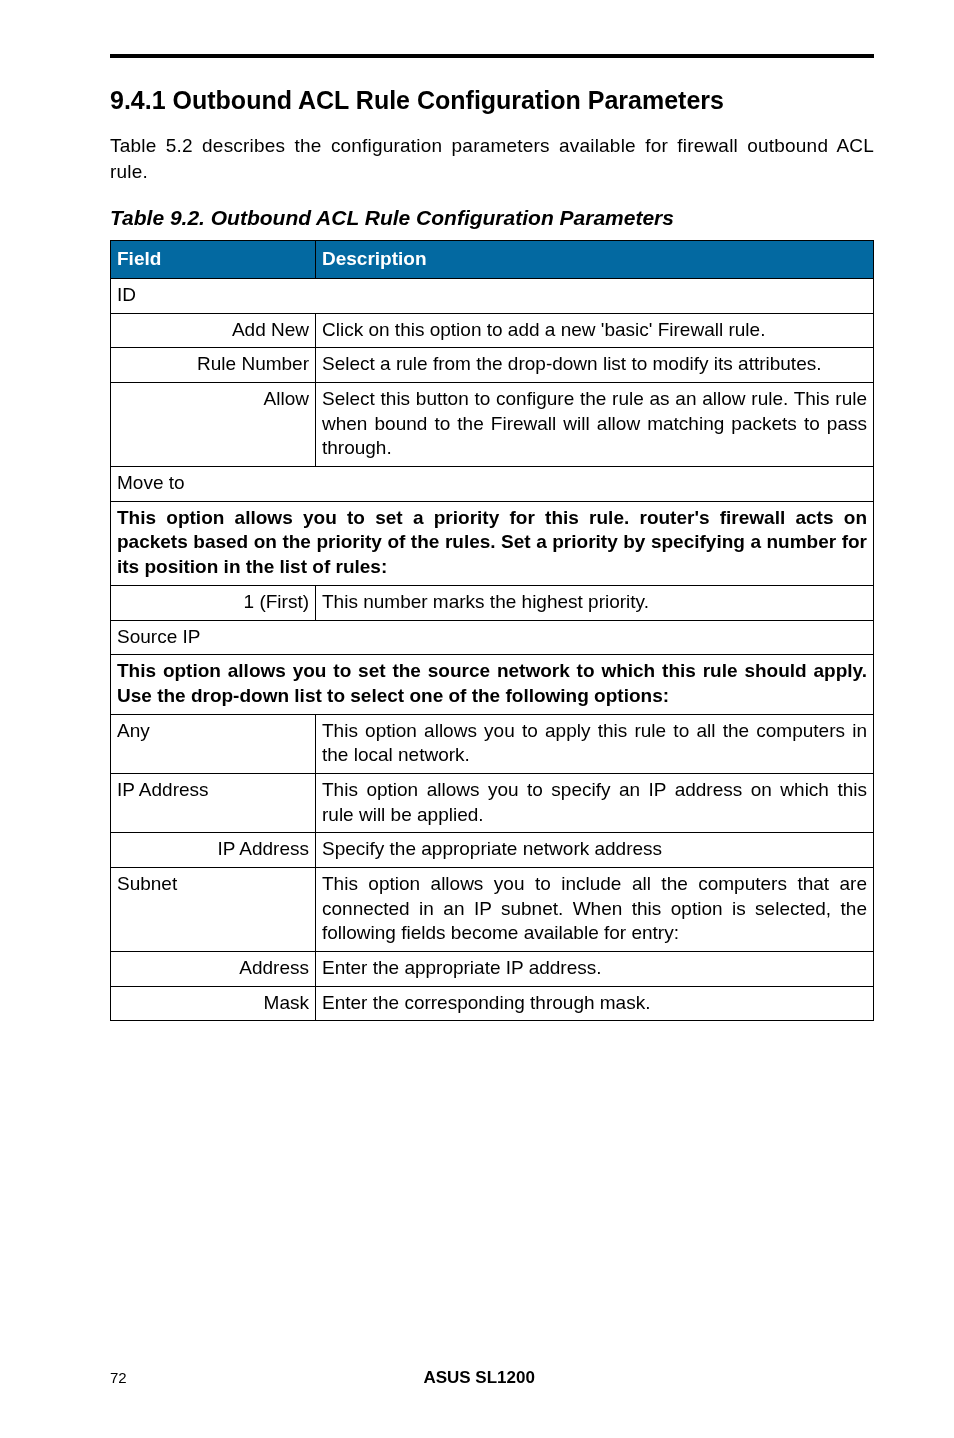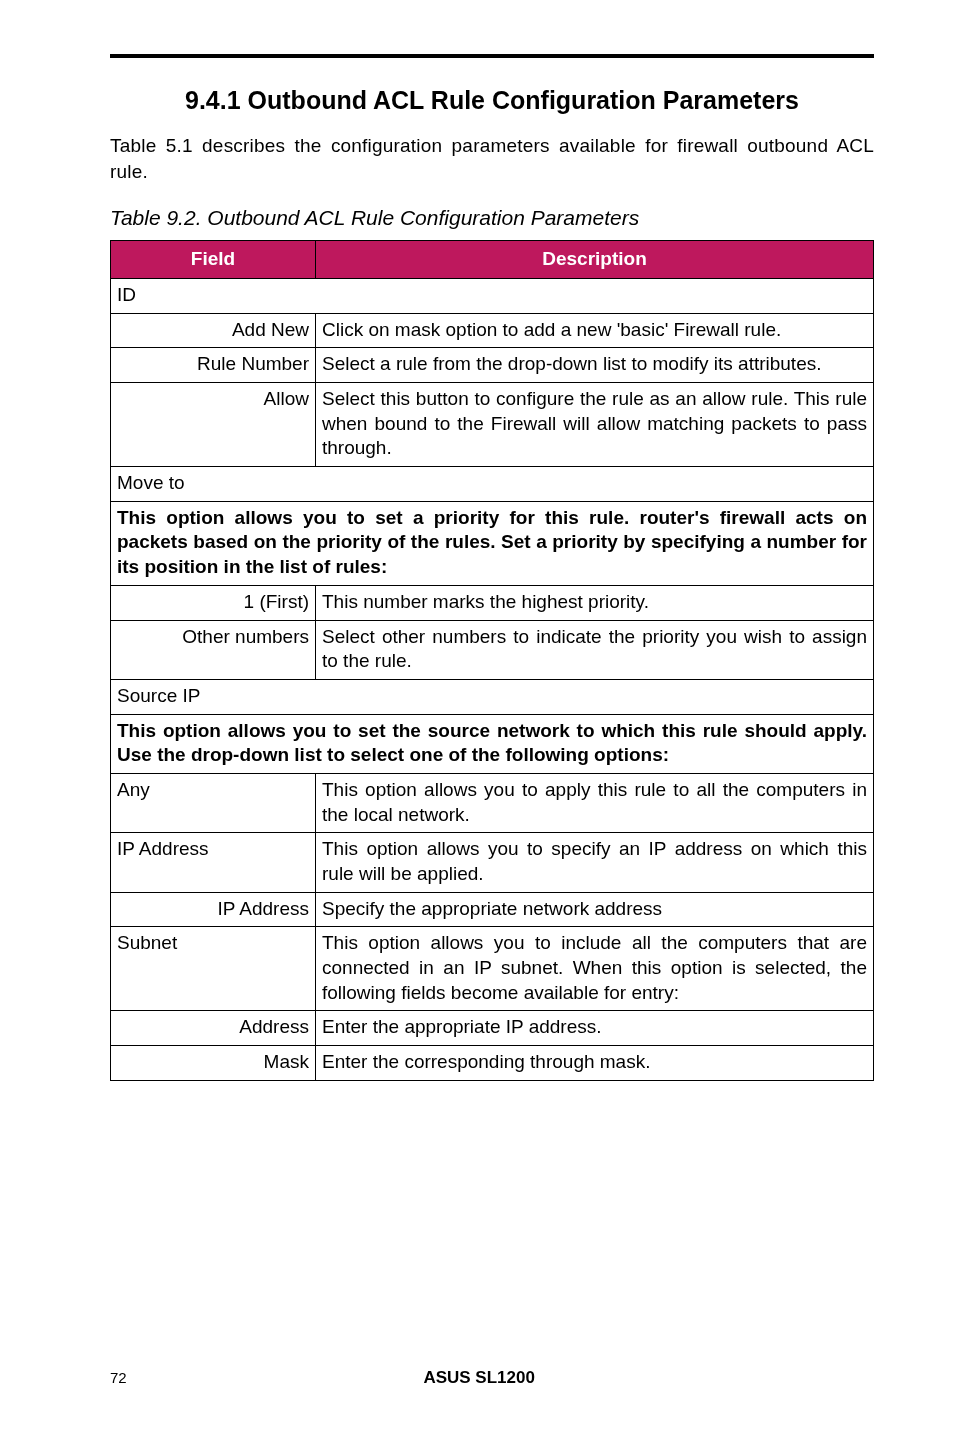--- a/index.html
+++ b/index.html
@@ -1,86 +1,82 @@
 <!DOCTYPE html>
 <html><head>
 <meta charset="utf-8">
 <style>
   * { box-sizing: border-box; margin: 0; padding: 0; }
   html, body { width: 954px; height: 1438px; background: #fff; }
   body { font-family: Arial, Helvetica, sans-serif; color: #000; }
   .page { padding: 54px 80px 40px 110px; position: relative; height: 100%; }
   .running-head { font-size: 21px; font-weight: bold; font-style: italic; margin-bottom: 8px; }
   .thick-rule { border: none; border-top: 4px solid #000; margin-bottom: 28px; }
-  .h2 { font-size: 25px; font-weight: bold; margin-bottom: 18px; text-align: center; }
+  .h2 { font-size: 25px; font-weight: bold; margin-bottom: 18px; }
   .intro { font-size: 19px; line-height: 1.35; margin-bottom: 22px; text-align: justify; letter-spacing: 0.2px; }
-  .tbl-caption { font-size: 21px; font-weight: normal; font-style: italic; margin-bottom: 10px; }
+  .tbl-caption { font-size: 21px; font-weight: bold; font-style: italic; margin-bottom: 10px; }
   table { border-collapse: collapse; width: 100%; table-layout: fixed; }
   th, td { border: 1px solid #000; padding: 4px 6px 5px 6px; font-size: 19px; vertical-align: top; line-height: 1.3; }
-  th { background: #be185d; color: #fff; font-weight: bold; text-align: center; padding-top: 6px; padding-bottom: 6px; }
+  th { background: #0369a1; color: #fff; font-weight: bold; text-align: left; padding-top: 6px; padding-bottom: 6px; }
   .col-field { width: 205px; }
   .label-cell { text-align: right; }
   .section-row td { font-weight: normal; }
   .full-row td { font-weight: bold; }
   .footer { position: absolute; bottom: 50px; left: 0; right: 8px; padding: 0 80px 0 110px; }
   .footer-pg { font-size: 15px; display: inline-block; }
   .footer-title { font-size: 17px; font-weight: bold; text-align: center; display: inline-block; width: calc(100% - 60px); }
   td.just { text-align: justify; }
 </style>
 </head>
 <body>
 
 <div class="page">
   <hr class="thick-rule">
 
   <div class="h2">9.4.1 Outbound ACL Rule Configuration Parameters</div>
-  <p class="intro">Table 5.1 describes the configuration parameters available for firewall outbound ACL rule.</p>
+  <p class="intro">Table 5.2 describes the configuration parameters available for firewall outbound ACL rule.</p>
 
   <div class="tbl-caption">Table 9.2. Outbound ACL Rule Configuration Parameters</div>
 
   <table>
     <colgroup>
         <col class="col-field">
         <col>
       </colgroup>
     <thead>
       <tr>
         <th>Field</th>
         <th>Description</th>
       </tr>
     </thead>
     <tbody>
       <tr class="section-row">
           <td colspan="2">ID</td>
         </tr>
       <tr>
         <td class="label-cell">Add New</td>
-        <td>Click on mask option to add a new 'basic' Firewall rule.</td>
+        <td>Click on this option to add a new 'basic' Firewall rule.</td>
       </tr>
       <tr>
         <td class="label-cell">Rule Number</td>
         <td>Select a rule from the drop-down list to modify its attributes.</td>
       </tr>
       <tr>
         <td class="label-cell">Allow</td>
         <td class="just">Select this button to configure the rule as an allow rule. This rule when bound to the Firewall will allow matching packets to pass through.</td>
       </tr>
       <tr class="section-row">
           <td colspan="2">Move to</td>
         </tr>
       <tr class="full-row">
           <td colspan="2" class="just">This option allows you to set a priority for this rule. router's firewall acts on packets based on the priority of the rules. Set a priority by specifying a number for its position in the list of rules:</td>
         </tr>
       <tr>
         <td class="label-cell">1 (First)</td>
         <td>This number marks the highest priority.</td>
-      </tr>
-      <tr>
-        <td class="label-cell">Other numbers</td>
-        <td class="just">Select other numbers to indicate the priority you wish to assign to the rule.</td>
       </tr>
       <tr class="section-row">
           <td colspan="2">Source IP</td>
         </tr>
       <tr class="full-row">
           <td colspan="2" class="just">This option allows you to set the source network to which this rule should apply. Use the drop-down list to select one of the following options:</td>
         </tr>
       <tr>
         <td>Any</td>
         <td class="just">This option allows you to apply this rule to all the computers in the local network.</td>

